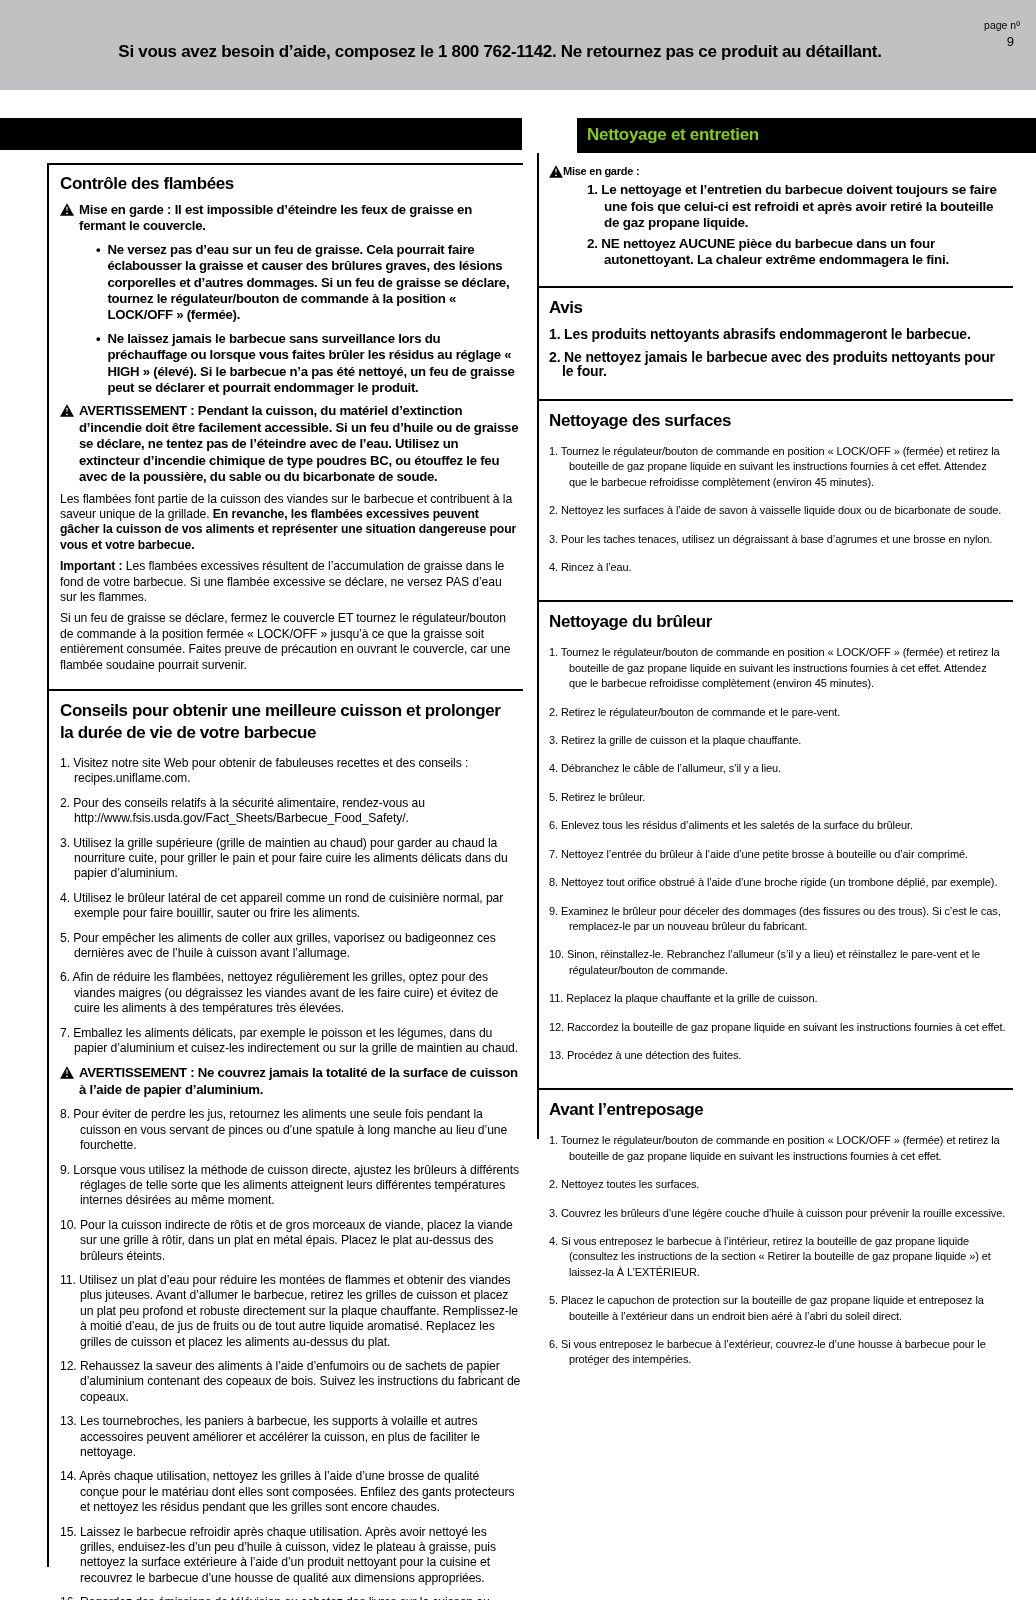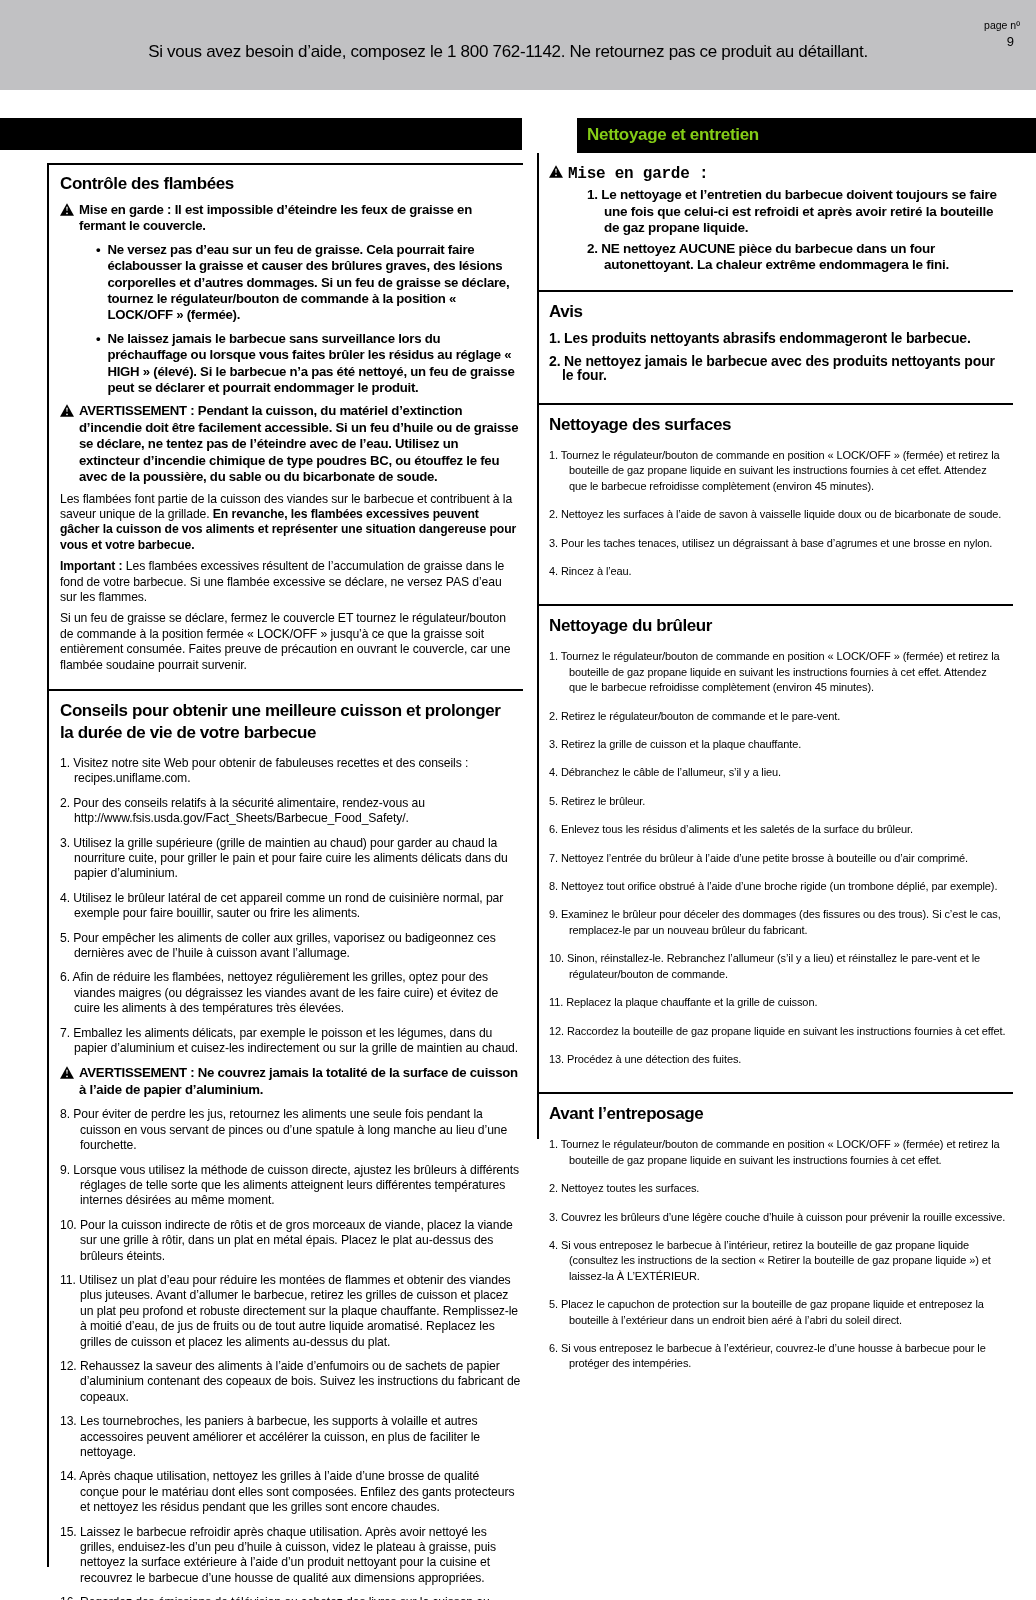--- a/index.html
+++ b/index.html
@@ -3,22 +3,22 @@
 <meta charset="utf-8">
 <style>
   html,body{margin:0;padding:0;background:#fff;}
   .page{position:relative;width:1036px;height:1600px;background:#fff;overflow:hidden;
         font-family:"Liberation Sans","DejaVu Sans",sans-serif;color:#000;
         -webkit-font-smoothing:antialiased;}
   *{box-sizing:border-box;}
 
   
   .topbar{position:absolute;top:0;left:0;width:1036px;height:90px;background:#c1c1c3;}
-  .help{position:absolute;top:42px;left:8px;width:1000px;text-align:center;
-        font-weight:normal;font-size:17px;letter-spacing:-0.3px;}
+  .help{position:absolute;top:42px;left:0;width:1000px;text-align:center;
+        font-weight:bold;font-size:17px;letter-spacing:-0.3px;}
   .pageno{position:absolute;top:20px;right:16px;text-align:right;line-height:1.1;}
   .pageno-label{font-size:10.5px;}
   .pageno-num{font-size:13px;margin-top:3px;padding-right:6px;}
 
   
   .bar{position:absolute;top:118px;background:#000;}
   .bar-left{left:0;width:522px;height:32px;}
   .bar-right{left:537px;width:476px;height:35px;color:#84cc16;margin-left:40px;}
   .bar-right .bar-title{display:block;padding:7px 0 0 10px;font-weight:bold;
         font-size:17px;letter-spacing:-0.3px;}
@@ -58,22 +58,22 @@
   .body{font-size:12.2px;line-height:15.4px;margin:6px 0;letter-spacing:-0.1px;
         max-width:462px;}
 
   
   .plainlist{list-style:none;margin:0;padding:0;max-width:462px;}
   .plainlist li{font-size:12.2px;line-height:15.4px;letter-spacing:-0.1px;margin:9px 0;}
   .ind14 li{padding-left:14px;text-indent:-14px;}
   .ind20 li{padding-left:20px;text-indent:-20px;}
 
   
-  .warn-head{display:flex;gap:5px;font-weight:bold;font-size:16px;
-        letter-spacing:-0.25px;margin:4px 0 3px 0;font-family:Liberation Mono, monospace;}
+  .warn-head{display:flex;font-weight:bold;font-size:11px;
+        letter-spacing:-0.25px;margin:4px 0 3px 0;}
   .caution-list{list-style:none;margin:2px 0 0 38px;padding:0;}
   .caution-list li{font-weight:bold;font-size:13.5px;line-height:16.6px;
         letter-spacing:-0.25px;margin:4px 0;padding-left:17px;text-indent:-17px;}
 
   
   .avis-list{list-style:none;margin:2px 0 0 0;padding:0;}
   .avis-list li{font-weight:bold;font-size:14px;line-height:14px;
         letter-spacing:-0.15px;margin:9px 0;padding-left:13px;text-indent:-13px;}
 
   

